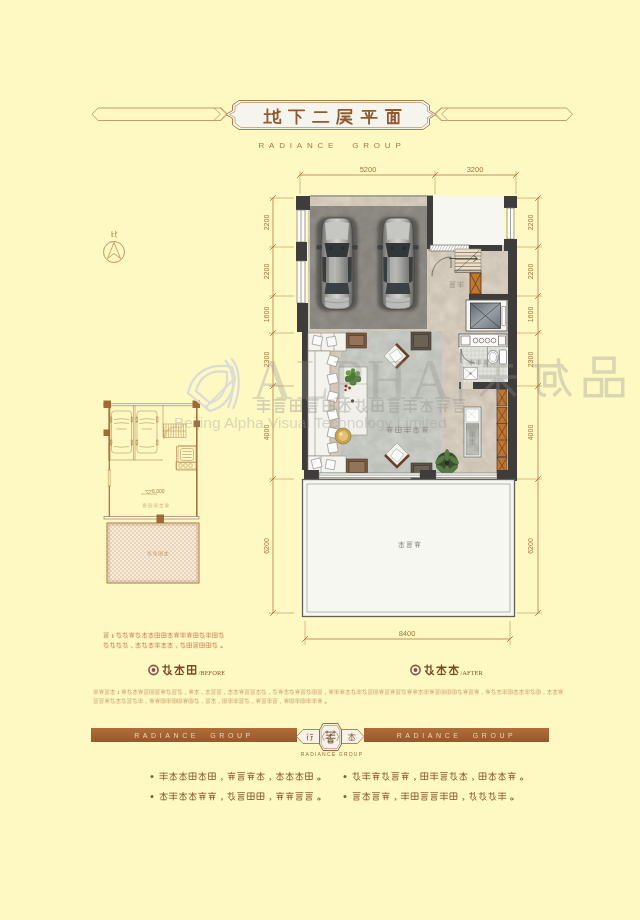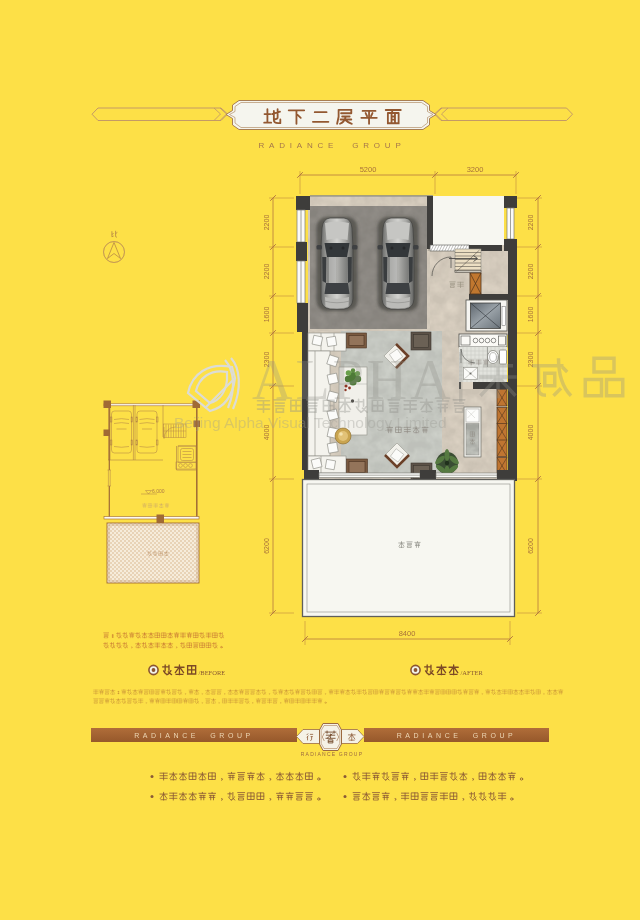--- a/index.html
+++ b/index.html
@@ -1,15 +1,15 @@
 <!DOCTYPE html>
 <html><head><meta charset="utf-8">
 <style>
 html,body{margin:0;padding:0}
-.page{position:relative;width:640px;height:920px;background:#fde047;overflow:hidden;font-family:"Liberation Sans",sans-serif}
+.page{position:relative;width:640px;height:920px;background:#fef9c3;overflow:hidden;font-family:"Liberation Sans",sans-serif}
 .abs{position:absolute}
 </style></head><body>
 <div class="page">
 
 <svg width="0" height="0" style="position:absolute">
 <defs>
 <symbol id="hz1" viewBox="0 0 10 10">
           <path d="M1.2 2 H8.8 M5 0.8 V2 M2 4.2 H8 M2 6.4 H8 M3.5 4.2 V9.2 M6.5 4.2 V9.2"></path>
         </symbol>
 <symbol id="hz2" viewBox="0 0 10 10">

